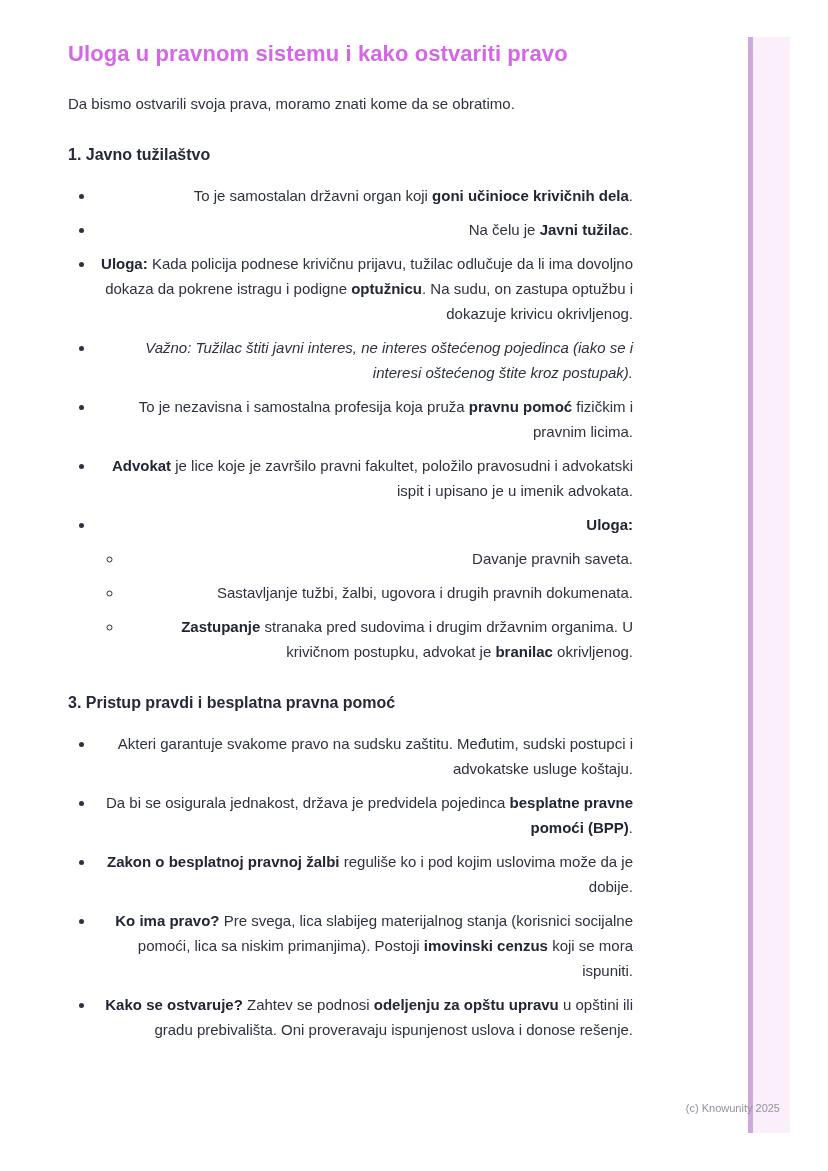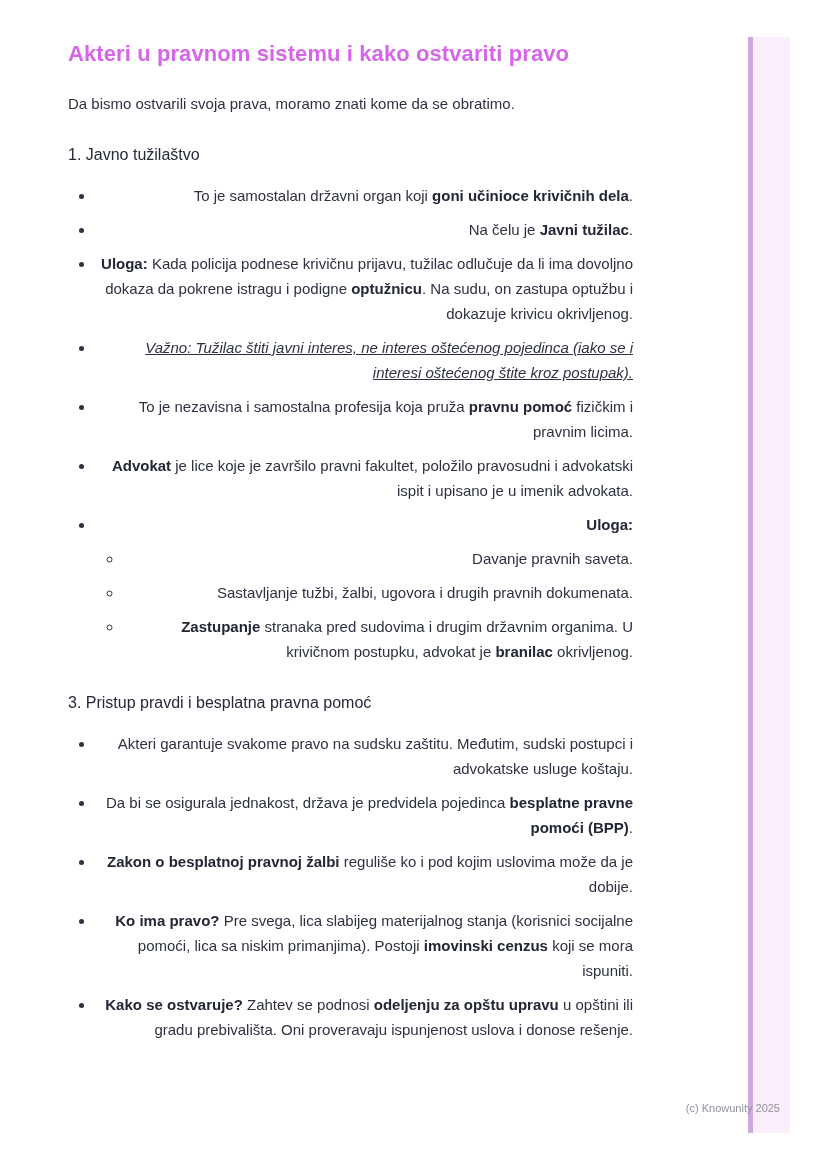--- a/index.html
+++ b/index.html
@@ -41,21 +41,21 @@
     letter-spacing:.1px;
   }
   p.intro{
     font-size:15px;
     line-height:25px;
     margin:14px 0 20px 0;
   }
   .section-heading{
     font-size:16px;
     line-height:21px;
-    font-weight:400;
+    font-weight:700;
     color:#262a38;
     margin:28px 0 18px 0;
   }
   ul.bullets{
     list-style:disc outside;
     padding-left:27px;
     margin:0;
   }
   ul.bullets > li{
     font-size:15px;
@@ -68,38 +68,38 @@
     list-style:circle outside;
     padding-left:27px;
     margin:9px 0 0 0;
   }
   ul.sub-bullets > li{
     font-size:15px;
     line-height:25px;
     margin-bottom:9px;
   }
   strong{font-weight:700;color:#232635;}
-  em{font-style:italic;text-decoration:underline;}
+  em{font-style:italic;}
   .doc-footer{
     position:absolute;
     top:1101px;
     right:48px;
     font-size:11px;
     line-height:14px;
     color:var(--footer);
     z-index:2;
   }
 </style>
 </head>
 <body>
 
 <div class="stripe"></div>
 
 <div class="content">
-  <h1 class="doc-title">Akteri u pravnom sistemu i kako ostvariti pravo</h1>
+  <h1 class="doc-title">Uloga u pravnom sistemu i kako ostvariti pravo</h1>
   <p class="intro">Da bismo ostvarili svoja prava, moramo znati kome da se obratimo.</p>
   <div>
       <section>
         <h2 class="section-heading">1. Javno tužilaštvo</h2>
         <ul class="bullets">
           <li><span>To je samostalan državni organ koji </span><strong>goni učinioce krivičnih dela</strong><span>.</span></li>
           <li><span>Na čelu je </span><strong>Javni tužilac</strong><span>.</span></li>
           <li><strong>Uloga:</strong><span> Kada policija podnese krivičnu prijavu, tužilac odlučuje da li ima dovoljno dokaza da pokrene istragu i podigne </span><strong>optužnicu</strong><span>. Na sudu, on zastupa optužbu i dokazuje krivicu okrivljenog.</span></li>
           <li><em>Važno: Tužilac štiti javni interes, ne interes oštećenog pojedinca (iako se i interesi oštećenog štite kroz postupak).</em></li>
         </ul>

